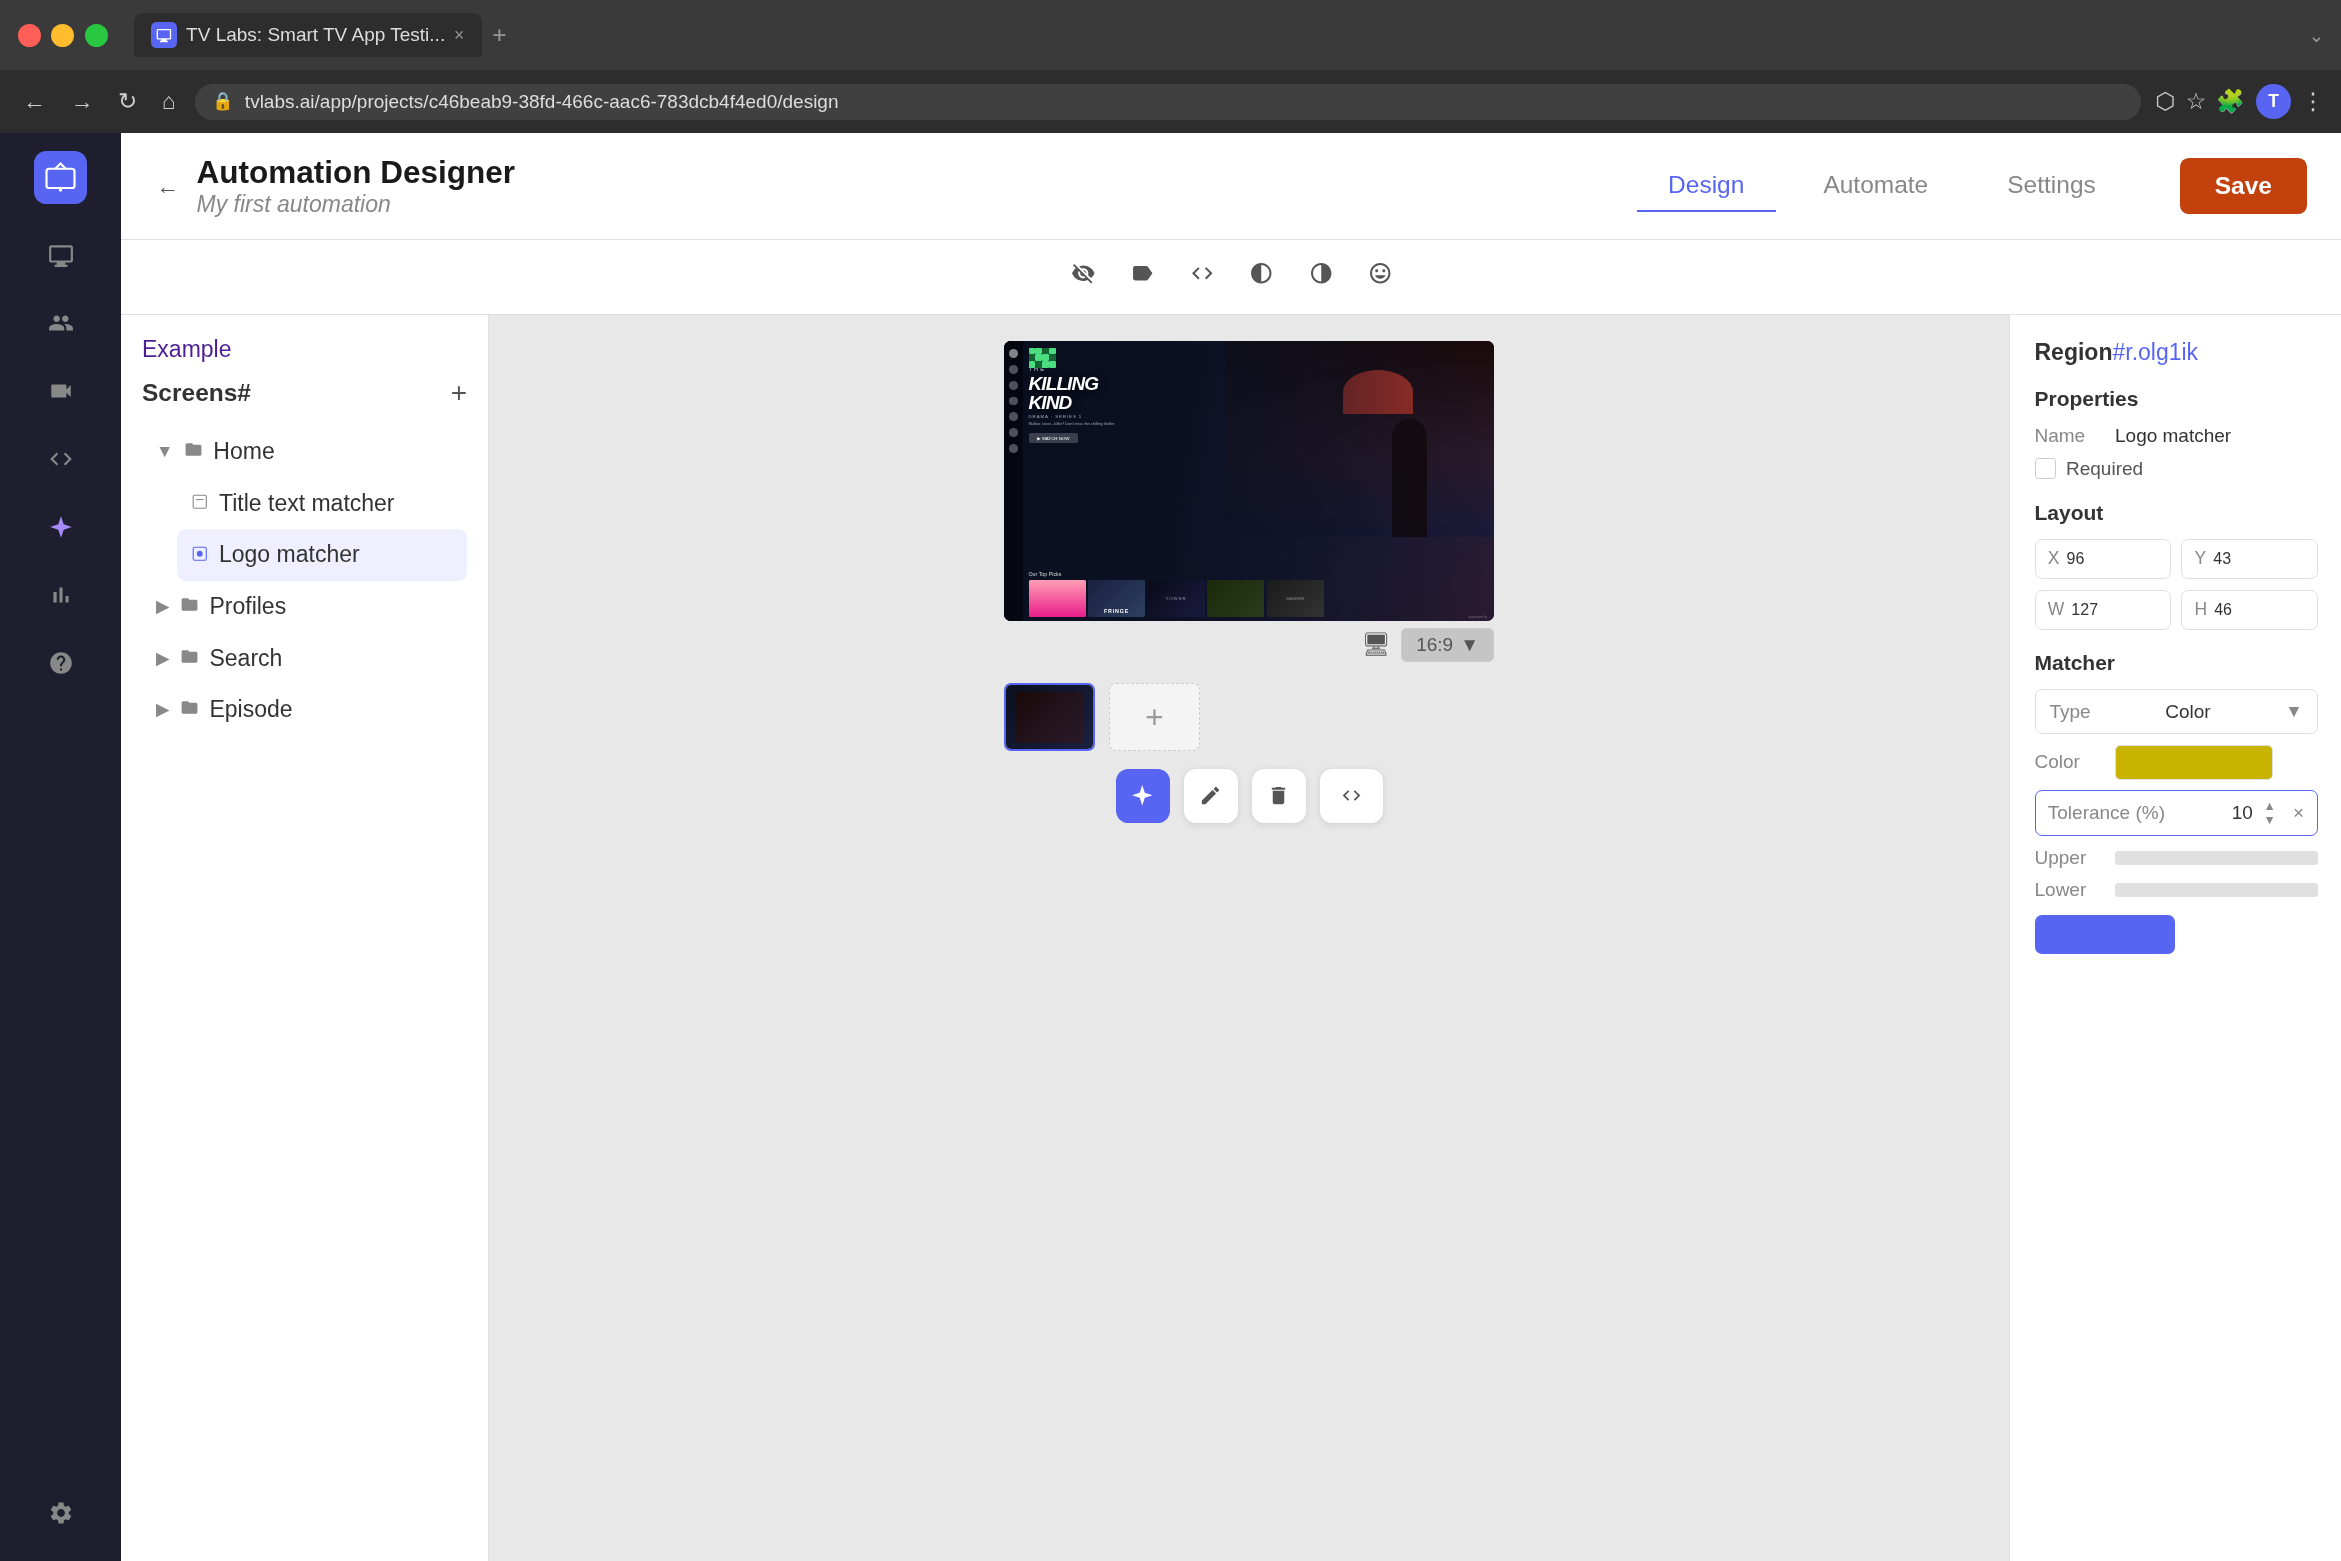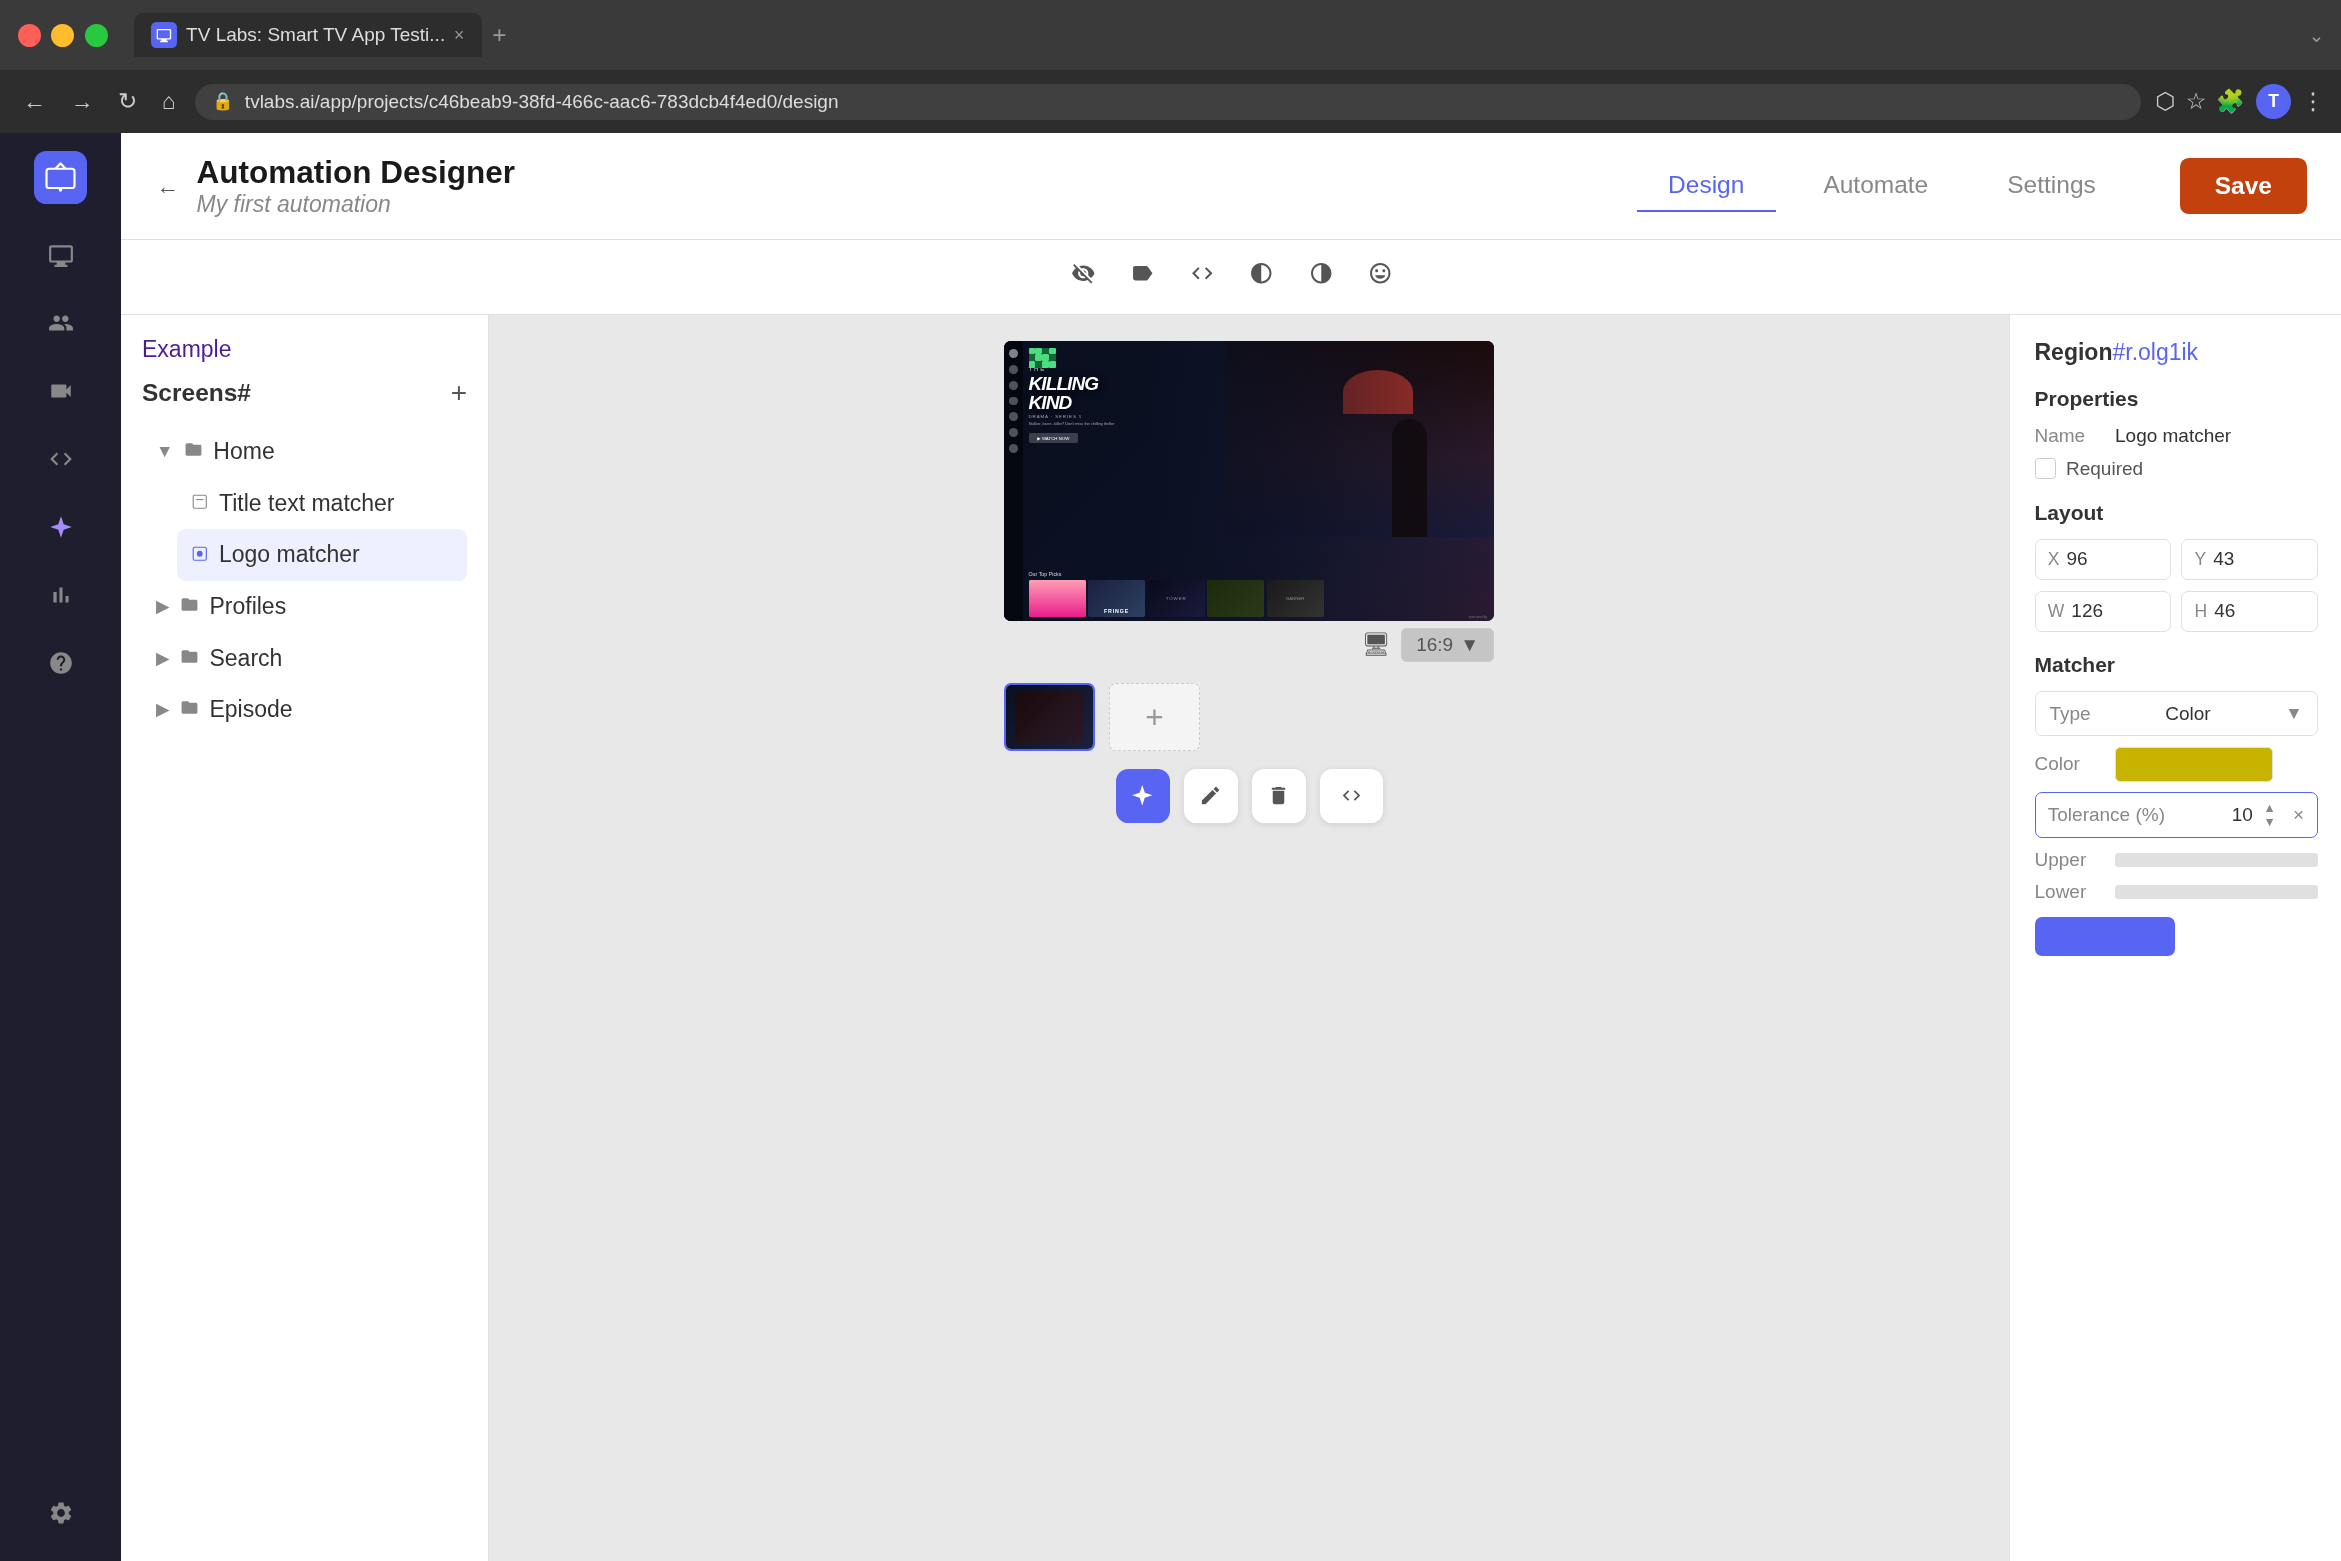--- a/index.html
+++ b/index.html
@@ -101,21 +101,21 @@
     .rp-section-title { font-size: 21px; font-weight: 600; color: #333; margin-bottom: 14px; }
     .rp-field { display: flex; align-items: center; gap: 10.5px; margin-bottom: 10.5px; }
     .rp-label { font-size: 19px; color: #888; min-width: 70px; }
     .rp-value { font-size: 19px; color: #333; flex: 1; }
     .rp-checkbox { width: 21px; height: 21px; border: 1.8px solid #ccc; border-radius: 3.5px; }
     .rp-required { font-size: 19px; color: #555; }
 
     .layout-grid { display: grid; grid-template-columns: 1fr 1fr; gap: 10.5px; margin-top: 10.5px; }
     .layout-field { display: flex; align-items: center; gap: 7px; border: 0.9px solid #e0e0e0; border-radius: 7px; padding: 8.8px 12.3px; }
     .layout-field-label { font-size: 17.5px; color: #888; }
-    .layout-field-value { font-size: 19px; color: #333; flex: 1; }
+    .layout-field-value { font-size: 16px; color: #333; flex: 1; }
 
     .matcher-type-row { display: flex; align-items: center; justify-content: space-between; border: 0.9px solid #e0e0e0; border-radius: 7px; padding: 10.5px 14px; margin-bottom: 10.5px; gap: 36px; }
     .matcher-type-label { font-size: 19px; color: #888; }
     .matcher-type-value { font-size: 19px; color: #333; font-weight: 500; }
     .matcher-dropdown-icon { color: #888; font-size: 17.5px; }
 
     .color-row { display: flex; align-items: center; gap: 10.5px; margin-bottom: 10.5px; }
     .color-label { font-size: 19px; color: #888; min-width: 70px; }
     .color-swatch { width: 158px; height: 35px; background: #c8b400; border-radius: 5.3px; border: 0.9px solid #e0e0e0; }
 
@@ -515,21 +515,21 @@
             <div class="layout-field">
               <span class="layout-field-label">X</span>
               <span class="layout-field-value">96</span>
             </div>
             <div class="layout-field">
               <span class="layout-field-label">Y</span>
               <span class="layout-field-value">43</span>
             </div>
             <div class="layout-field">
               <span class="layout-field-label">W</span>
-              <span class="layout-field-value">126</span>
+              <span class="layout-field-value">127</span>
             </div>
             <div class="layout-field">
               <span class="layout-field-label">H</span>
               <span class="layout-field-value">46</span>
             </div>
           </div>
         </div>
 
         <div class="rp-section">
           <div class="rp-section-title">Matcher</div>

